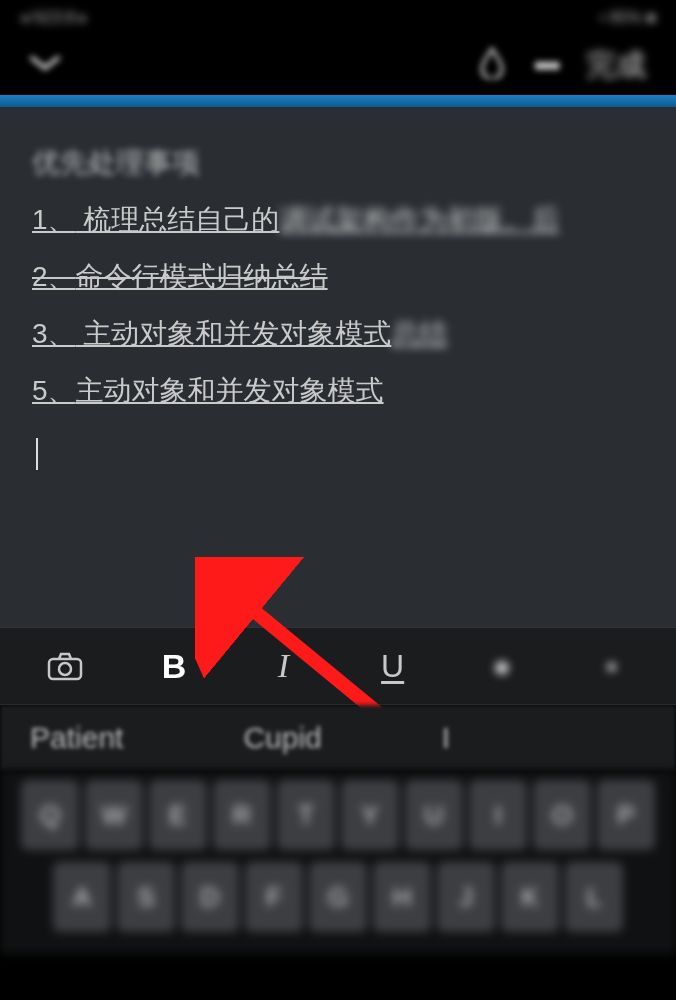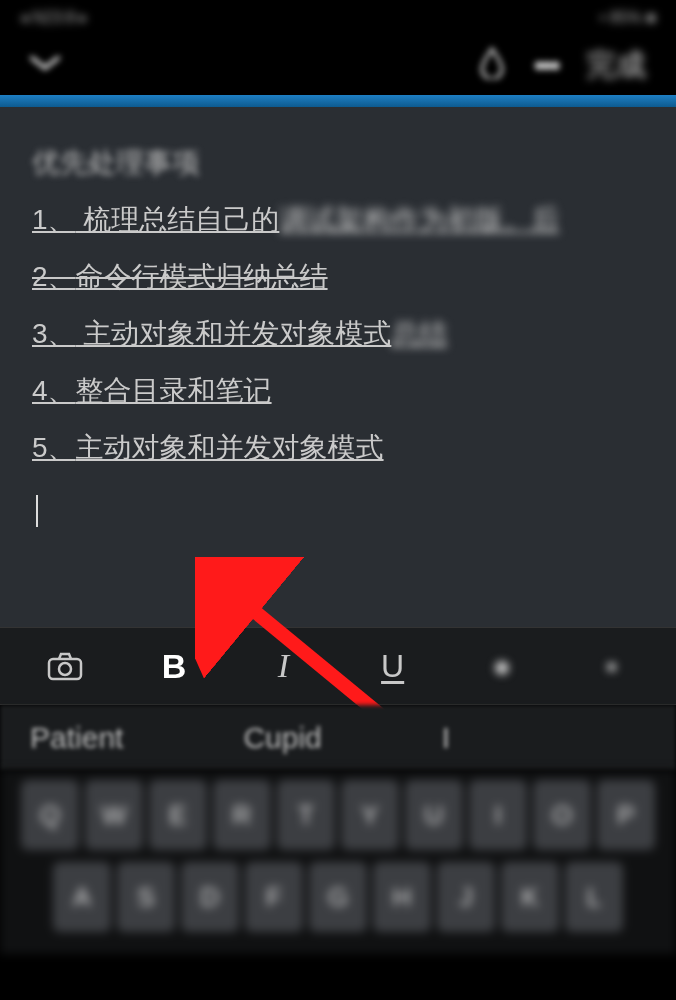--- a/index.html
+++ b/index.html
@@ -156,23 +156,20 @@
 <div class="content">
   <div class="title-line">优先处理事项</div>
   <div class="line">
     <span>1、</span><span> 梳理总结自己的</span><span class="blur-end">调试架构作为初版。后</span>
   </div>
   <div class="line">
     <span class="strike"><span>2、</span><span>命令行模式归纳总结</span></span>
   </div>
   <div class="line">
     <span>3、</span><span> 主动对象和并发对象模式</span><span class="blur-end">总结</span>
-  </div>
-  <div class="line">
-    <span>4、</span><span>整合目录和笔记</span>
   </div>
   <div class="line">
     <span>5、</span><span>主动对象和并发对象模式</span>
   </div>
   <div class="line"><span class="cursor"></span></div>
 
   <svg class="arrow" width="230" height="200">
     <defs>
       <marker id="ah" markerWidth="12" markerHeight="12" refX="3" refY="6" orient="auto">
         <path d="M0,0 L12,6 L0,12 Z" fill="#ff1a1a"></path>

